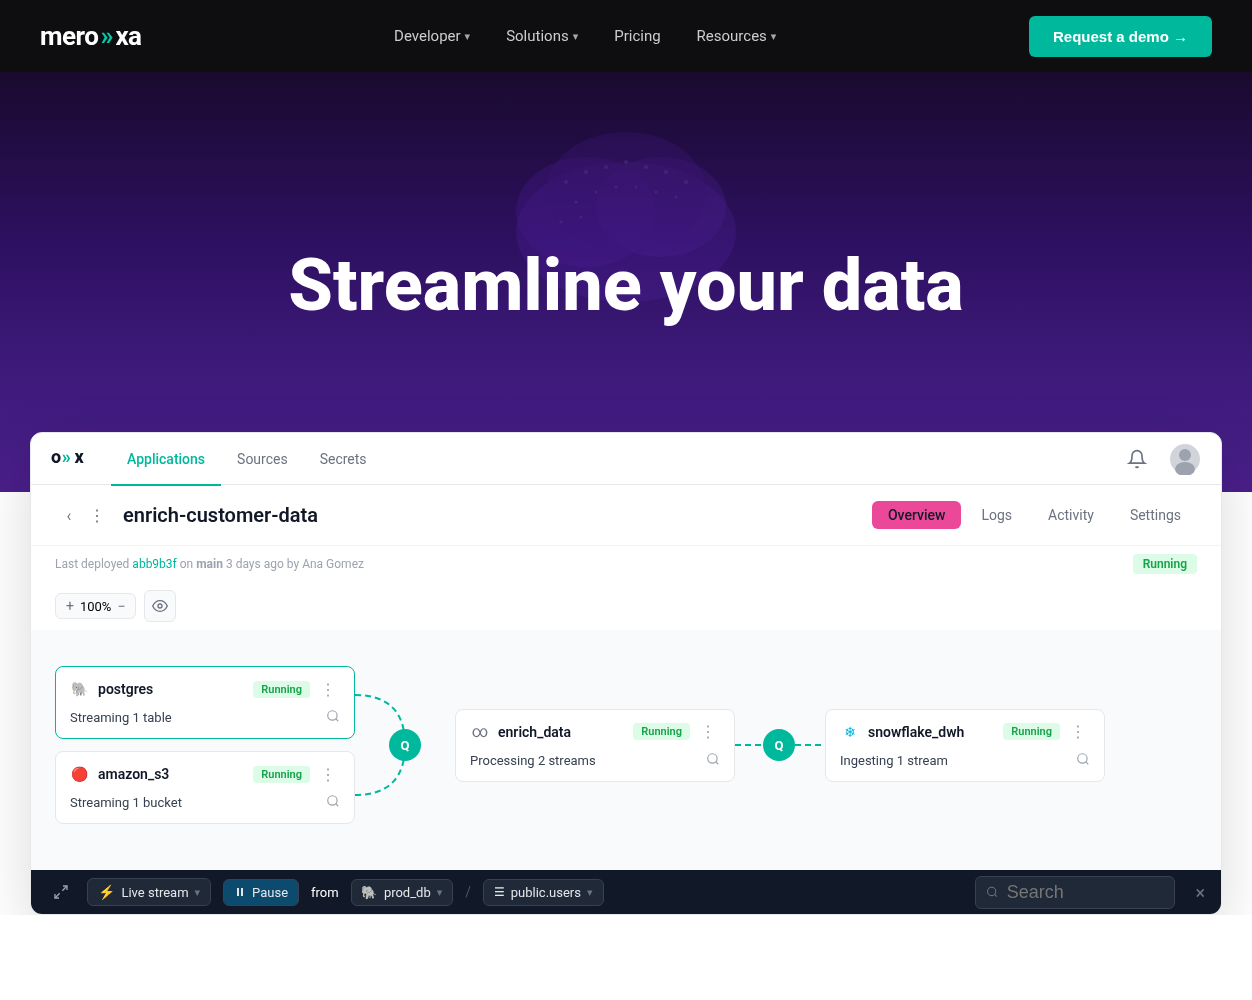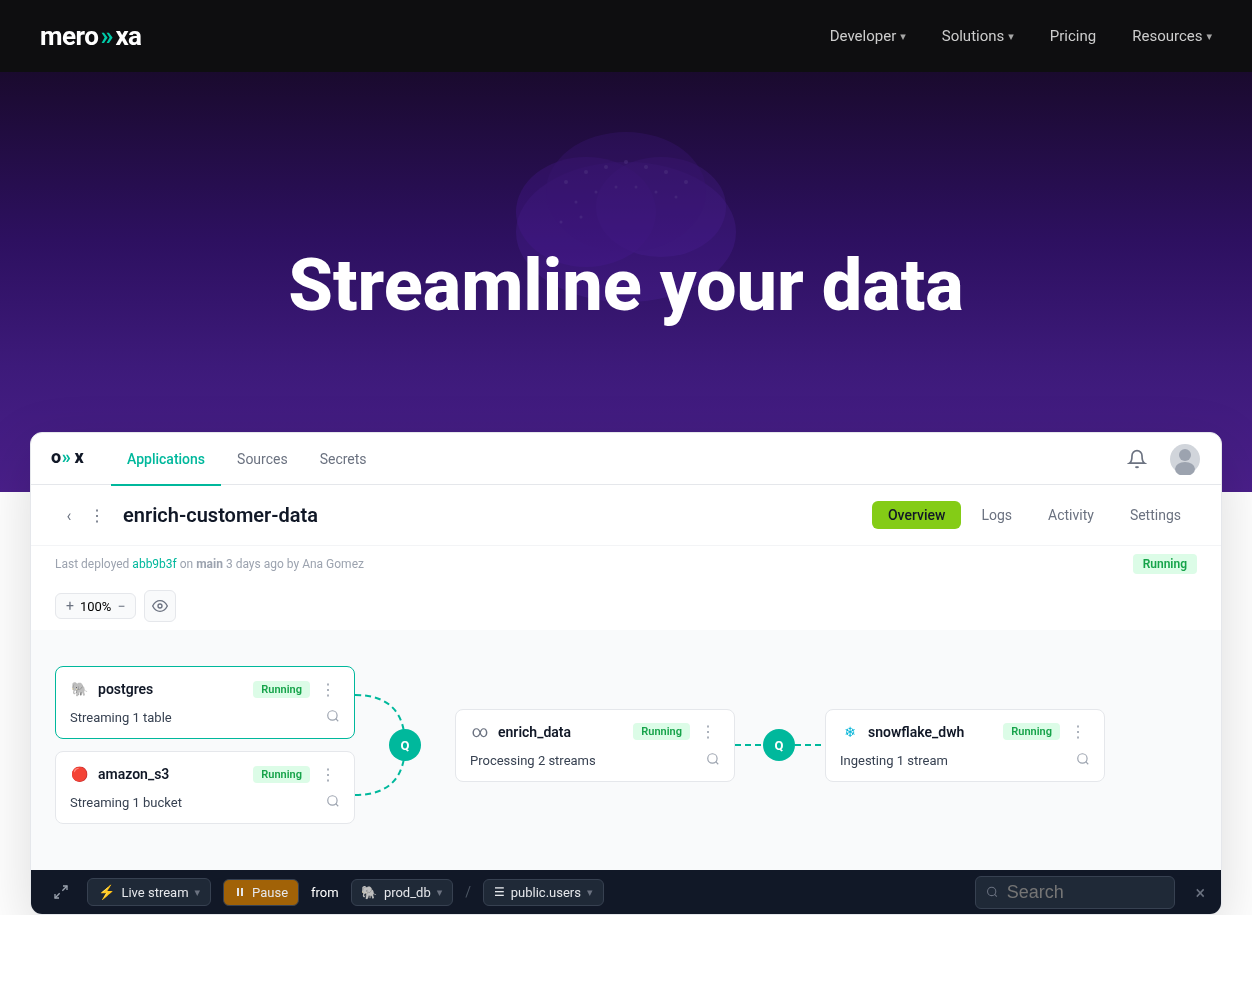--- a/index.html
+++ b/index.html
@@ -193,21 +193,21 @@
       gap: 4px;
     }
     .header-tab {
       padding: 6px 16px;
       border-radius: 6px;
       font-size: 14px;
       cursor: pointer;
       color: #6b7280;
     }
     .header-tab.active {
-      background: #84cc16;
+      background: #ec4899;
       color: #111827;
       font-weight: 500;
     }
 
     
     .meta-line {
       padding: 8px 24px;
       font-size: 12px;
       color: #9ca3af;
       display: flex;
@@ -421,21 +421,21 @@
       font-size: 18px;
       width: 100%;
     }
     .bb-close {
       color: #6b7280;
       cursor: pointer;
       font-size: 18px;
       margin-left: 8px;
     }
     .bb-pause-btn {
-      background: #a16207;
+      background: #0c4a6e;
       border: 1px solid #374151;
       border-radius: 6px;
       padding: 5px 10px;
       display: flex;
       align-items: center;
       gap: 6px;
       cursor: pointer;
       color: #e5e7eb;
       font-size: 13px;
     }
@@ -456,20 +456,21 @@
     <li>
         <a href="#">Solutions <span class="chevron">▾</span></a>
       </li>
     <li>
         <a href="#">Pricing</a>
       </li>
     <li>
         <a href="#">Resources <span class="chevron">▾</span></a>
       </li>
   </ul>
+  <button class="demo-btn">Request a demo →</button>
 </nav>
 
 <section class="hero">
 
   <svg class="hero-cloud" viewBox="0 0 280 200" xmlns="http://www.w3.org/2000/svg">
     <ellipse cx="140" cy="130" rx="110" ry="70" fill="#7c3aed" opacity="0.4"></ellipse>
     <ellipse cx="100" cy="110" rx="70" ry="55" fill="#6d28d9" opacity="0.5"></ellipse>
     <ellipse cx="175" cy="105" rx="65" ry="50" fill="#7c3aed" opacity="0.4"></ellipse>
     <ellipse cx="140" cy="90" rx="80" ry="60" fill="#5b21b6" opacity="0.5"></ellipse>
 

